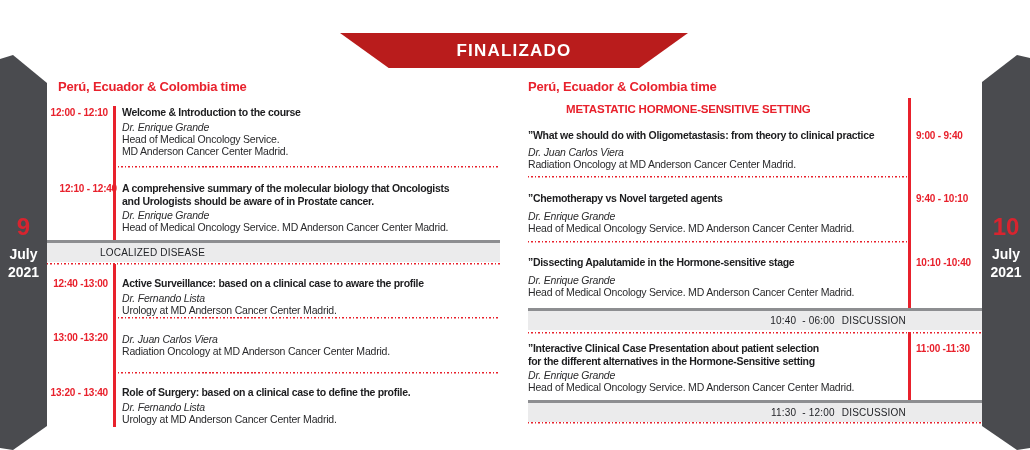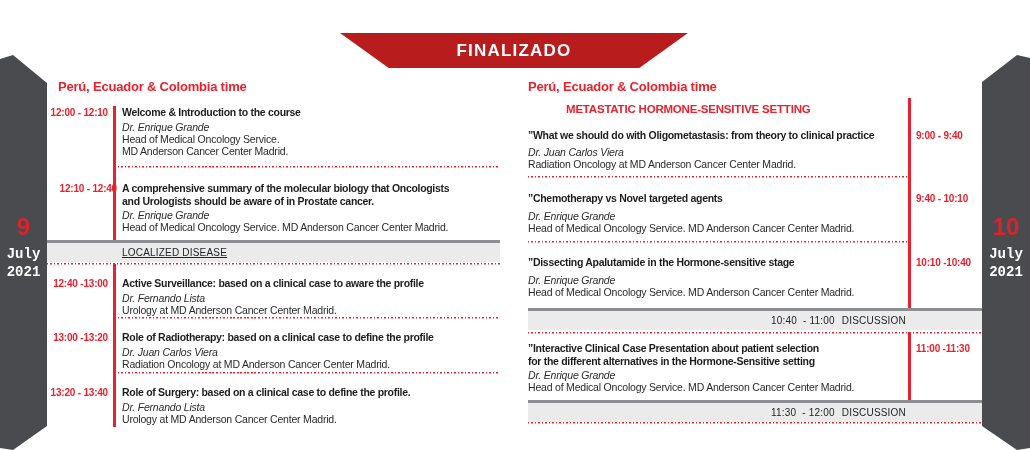--- a/index.html
+++ b/index.html
@@ -19,21 +19,21 @@
   
   .ribbon{position:absolute;top:55px;height:395px;background:#4a4b4f;}
   .ribbon-left{left:0;width:47px;
     -webkit-clip-path:polygon(0 4px,13px 0,100% 28px,100% 371px,13px 100%,0 393px);
     clip-path:polygon(0 4px,13px 0,100% 28px,100% 371px,13px 100%,0 393px);}
   .ribbon-right{left:982px;width:48px;
     -webkit-clip-path:polygon(100% 3px,35px 0,0 27px,0 371px,35px 100%,100% 393px);
     clip-path:polygon(100% 3px,35px 0,0 27px,0 371px,35px 100%,100% 393px);}
   .ribbon-text{position:absolute;left:0;top:160px;width:100%;text-align:center;line-height:1;}
   .ribbon-text .day{color:#d8242f;font-size:24px;font-weight:bold;margin-bottom:6px;}
-  .ribbon-text .month,.ribbon-text .year{color:#ffffff;font-size:14px;font-weight:bold;line-height:18px;font-family:Liberation Mono, monospace;}
+  .ribbon-text .month,.ribbon-text .year{color:#ffffff;font-size:14px;font-weight:bold;line-height:18px;}
   
   .tz-header{position:absolute;color:#e8212c;font-weight:bold;font-size:13px;letter-spacing:-0.2px;}
   .setting-header{position:absolute;color:#e8212c;font-weight:bold;font-size:11.5px;letter-spacing:-0.2px;}
   .session{position:absolute;}
   .s-title{font-weight:bold;font-size:10.5px;line-height:12.5px;letter-spacing:-0.3px;white-space:pre;color:#1d1d1f;}
   .s-speaker{font-style:italic;font-size:10.5px;line-height:12px;letter-spacing:-0.2px;margin-top:2px;color:#2a2a2c;}
   .s-role{font-size:10.5px;line-height:12px;letter-spacing:-0.2px;white-space:pre-line;color:#2a2a2c;}
   .s-time{position:absolute;color:#e8212c;font-weight:bold;font-size:10px;letter-spacing:-0.2px;white-space:nowrap;}
   .redbar{position:absolute;width:3px;background:#e8212c;}
   .dotted{position:absolute;height:2px;
@@ -85,35 +85,34 @@
 
   <div class="s-time" style="left:48px;top:183px;width:69px;text-align:right;">12:10 - 12:40</div>
   <div class="session" style="left:122px;top:182px;width:382px;">
     <div class="s-title">A comprehensive summary of the molecular biology that Oncologists
 and Urologists should be aware of in Prostate cancer.</div>
     <div class="s-speaker">Dr. Enrique Grande</div>
     <div class="s-role">Head of Medical Oncology Service. MD Anderson Cancer Center Madrid.</div>
   </div>
 
   <div class="band" style="left:47px;top:240px;width:453px;padding-left:0;">
-    <span style="margin-left:75px;text-decoration:underline;">LOCALIZED DISEASE</span>
+    <span style="margin-left:53px;">LOCALIZED DISEASE</span>
   </div>
   <div class="dotted" style="left:47px;top:263px;width:453px;"></div>
 
   <div class="s-time" style="left:48px;top:278px;width:60px;text-align:right;">12:40 -13:00</div>
   <div class="session" style="left:122px;top:277px;width:382px;">
     <div class="s-title">Active Surveillance: based on a clinical case to aware the profile</div>
     <div class="s-speaker">Dr. Fernando Lista</div>
     <div class="s-role">Urology at MD Anderson Cancer Center Madrid.</div>
   </div>
   <div class="dotted" style="left:118px;top:317px;width:382px;"></div>
 
   <div class="s-time" style="left:48px;top:332px;width:60px;text-align:right;">13:00 -13:20</div>
   <div class="session" style="left:122px;top:331px;width:382px;">
-    <div class="s-title">Role of Radiotherapy: based on a clinical case to define the profile</div>
     <div class="s-speaker">Dr. Juan Carlos Viera</div>
     <div class="s-role">Radiation Oncology at MD Anderson Cancer Center Madrid.</div>
   </div>
   <div class="dotted" style="left:118px;top:372px;width:382px;"></div>
 
   <div class="s-time" style="left:48px;top:387px;width:60px;text-align:right;">13:20 - 13:40</div>
   <div class="session" style="left:122px;top:386px;width:382px;">
     <div class="s-title">Role of Surgery: based on a clinical case to define the profile.</div>
     <div class="s-speaker">Dr. Fernando Lista</div>
     <div class="s-role">Urology at MD Anderson Cancer Center Madrid.</div>
@@ -142,21 +141,21 @@
   <div class="dotted" style="left:528px;top:241px;width:380px;"></div>
 
   <div class="session" style="left:528px;top:256px;width:380px;">
     <div class="s-title">”Dissecting Apalutamide in the Hormone-sensitive stage</div>
     <div class="s-speaker" style="margin-top:5px;">Dr. Enrique Grande</div>
     <div class="s-role">Head of Medical Oncology Service. MD Anderson Cancer Center Madrid.</div>
   </div>
   <div class="s-time" style="left:916px;top:257px;width:70px;">10:10 -10:40</div>
 
   <div class="band" style="left:528px;top:308px;width:454px;text-align:right;">
-    <span style="margin-right:76px;white-space:pre;"><span class="band-time">10:40  - 11:00</span><span class="band-label">DISCUSSION</span></span>
+    <span style="margin-right:76px;white-space:pre;"><span class="band-time">10:40  - 06:00</span><span class="band-label">DISCUSSION</span></span>
   </div>
   <div class="dotted" style="left:528px;top:332px;width:454px;"></div>
 
   <div class="session" style="left:528px;top:342px;width:380px;">
     <div class="s-title">”Interactive Clinical Case Presentation about patient selection
 for the different alternatives in the Hormone-Sensitive setting</div>
     <div class="s-speaker">Dr. Enrique Grande</div>
     <div class="s-role">Head of Medical Oncology Service. MD Anderson Cancer Center Madrid.</div>
   </div>
   <div class="s-time" style="left:916px;top:343px;width:70px;">11:00 -11:30</div>

